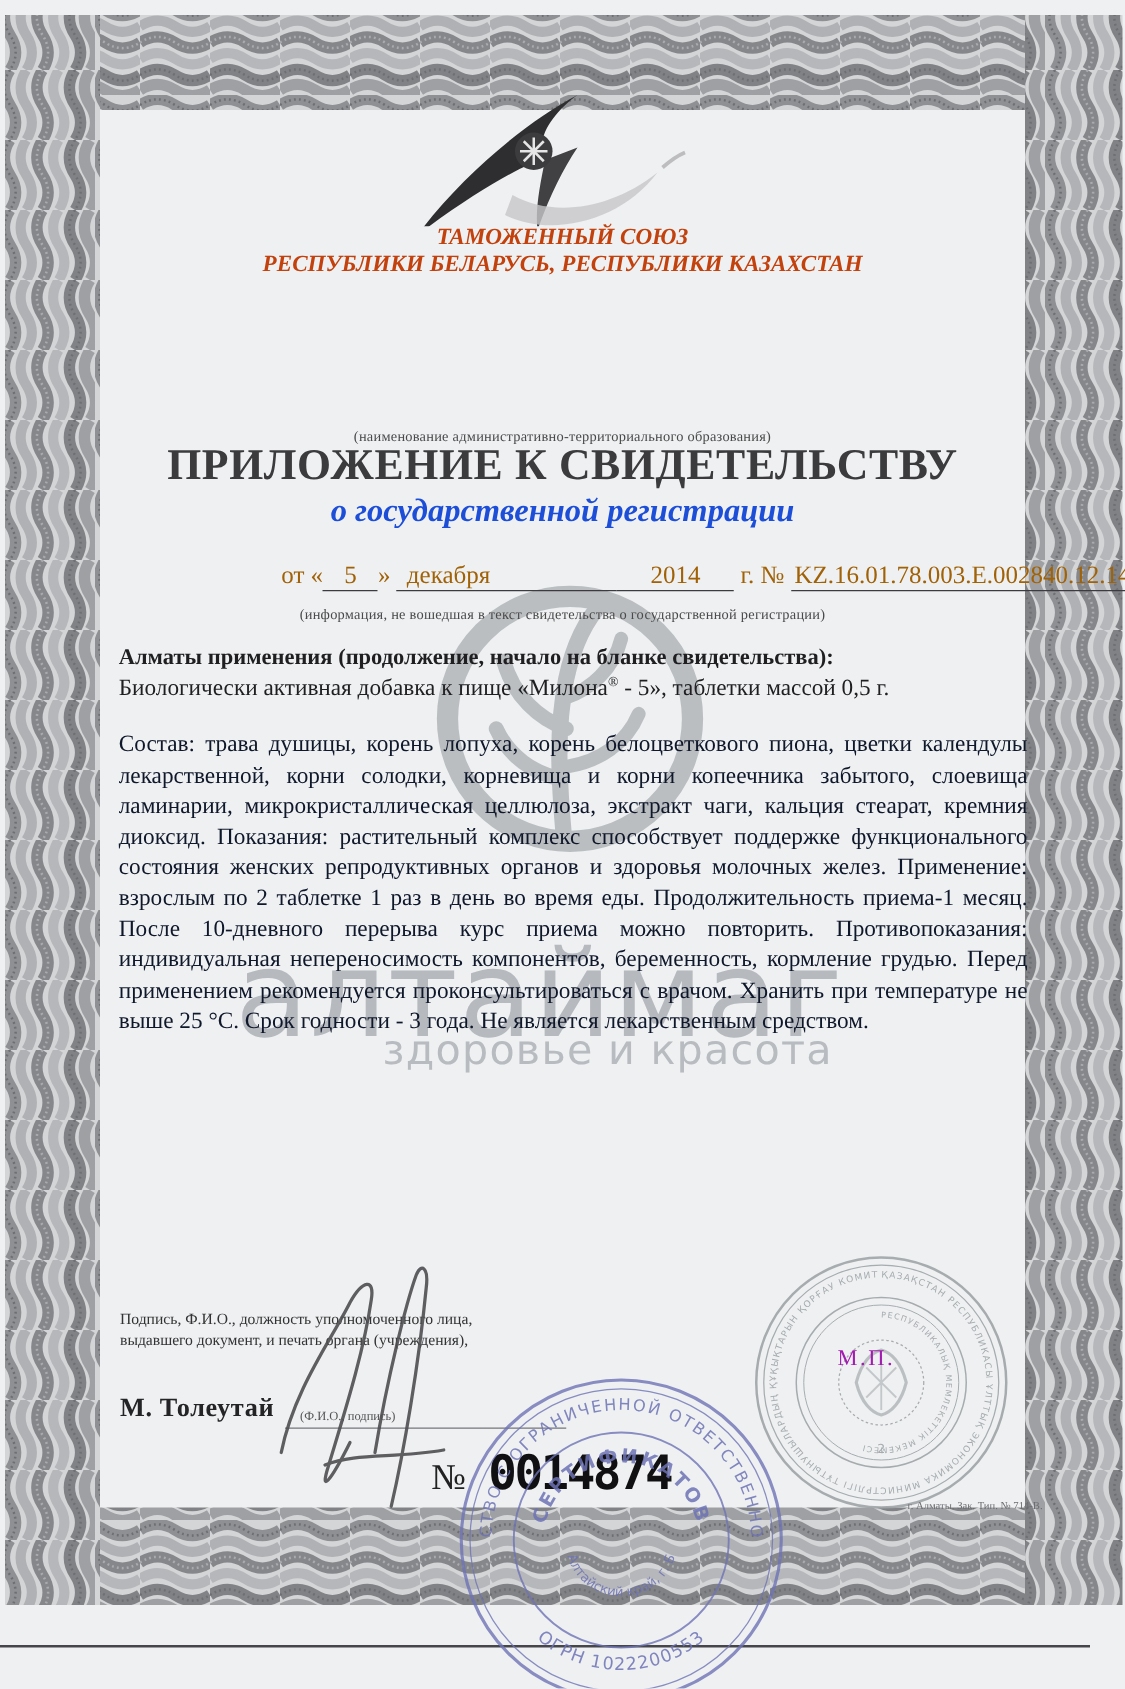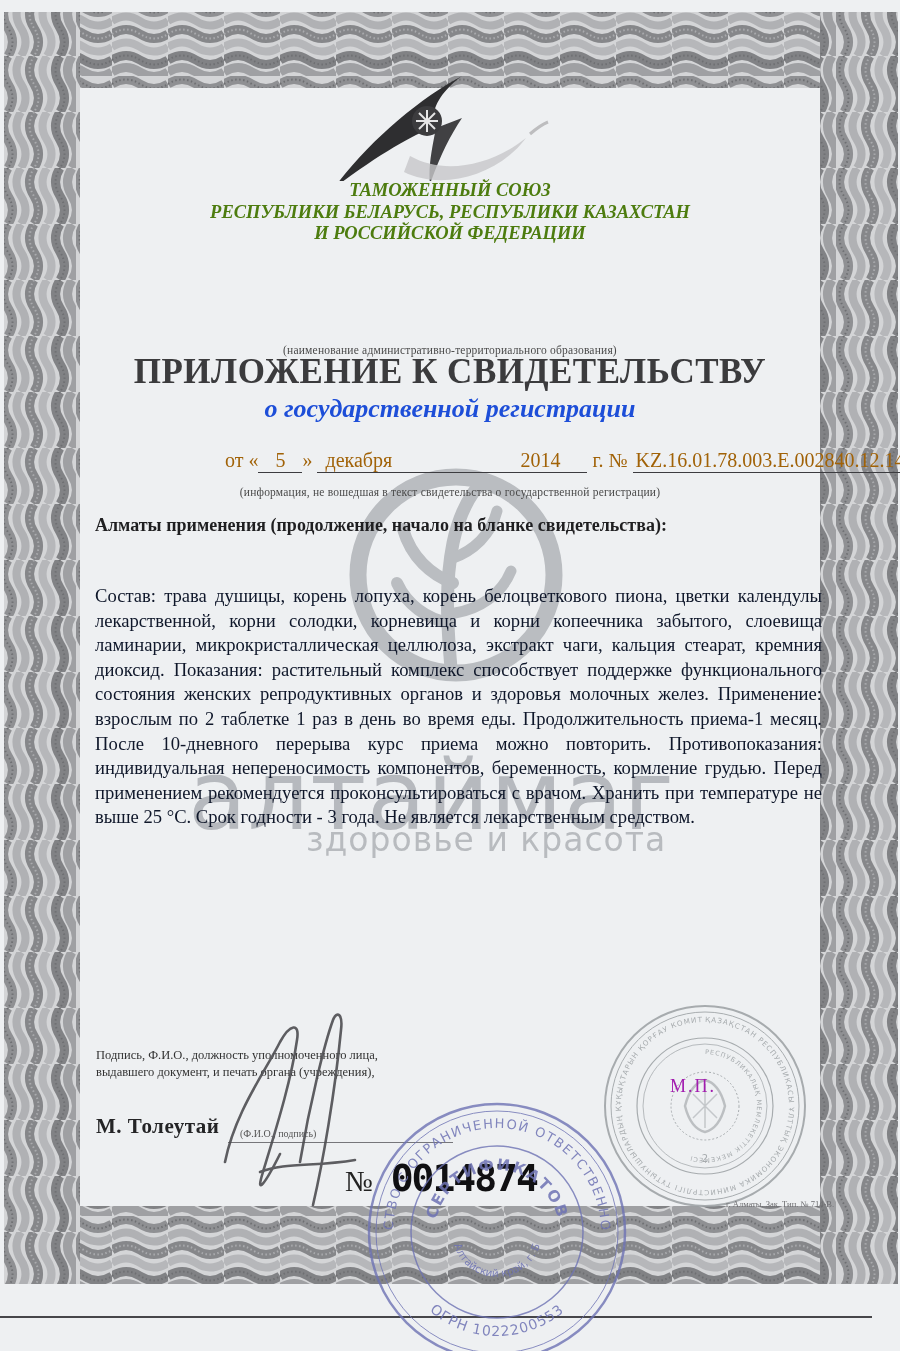--- a/index.html
+++ b/index.html
@@ -12,21 +12,21 @@
   
   .wm{z-index:2;color:#b0b3b7;}
   .wm-brand{left:188px;top:740px;font-family:"DejaVu Sans",sans-serif;font-size:96px;
             letter-spacing:1px;color:#adb0b5;opacity:.85;}
   .wm-tagline{left:306px;top:820px;font-family:"DejaVu Sans",sans-serif;font-size:33px;
               letter-spacing:1px;color:#b3b6ba;opacity:.9;}
   
   .content{z-index:3;}
   .center{text-align:center;}
   .hdr{left:95px;top:180px;width:710px;font-weight:bold;font-style:italic;
-       font-size:18.5px;line-height:21.5px;color:#4d7c0f;}
+       font-size:18.5px;line-height:21.5px;color:#c2410c;}
   .cap{font-size:11.5px;color:#4a4a4a;letter-spacing:.2px;}
   .cap1{left:95px;top:344px;width:710px;}
   .title{left:95px;top:352px;width:710px;font-weight:bold;
          font-size:35px;color:#3b3b3d;letter-spacing:.5px;}
   .subtitle{left:95px;top:394px;width:710px;font-weight:bold;font-style:italic;
             font-size:26px;color:#1d4ed8;}
   .dateline{left:225px;top:449px;font-size:20px;color:#a16207;white-space:nowrap;}
   .u{display:inline-block;border-bottom:1.5px solid #3c3c40;text-align:center;}
   .u-day{min-width:44px;}
   .u-month{min-width:168px;text-align:left;padding-left:8px;}
@@ -116,37 +116,39 @@
       <path d="M89 37 L105 53"></path>
         <path d="M105 37 L89 53"></path>
     </g>
     <path d="M80 80 C112 98 158 92 196 62 C166 102 110 114 74 96 Z" fill="#c7c7c9" opacity=".8"></path>
     <path d="M200 58 C207 52 213 48 218 46" stroke="#bdbdbf" stroke-width="3" fill="none"></path>
   </svg>
 
   <div class="abs content hdr center">
     <div>ТАМОЖЕННЫЙ СОЮЗ</div>
     <div>РЕСПУБЛИКИ БЕЛАРУСЬ, РЕСПУБЛИКИ КАЗАХСТАН</div>
-    <div>И РОССИЙСКОЙ ФЕДЕРАЦИИ</div>
   </div>
 
   <div class="abs content cap cap1 center">(наименование административно-территориального образования)</div>
   <div class="abs content title center">ПРИЛОЖЕНИЕ К СВИДЕТЕЛЬСТВУ</div>
   <div class="abs content subtitle center">о государственной регистрации</div>
 
   <div class="abs content dateline">
     <span>от «</span><span class="u u-day">5</span><span>»</span>
     <span class="u u-month">декабря</span><span class="u u-year">2014</span>
     <span>г.</span>
     <span>№</span>
     <span class="u u-num">KZ.16.01.78.003.Е.002840.12.14</span>
   </div>
   <div class="abs content cap cap2 center">(информация, не вошедшая в текст свидетельства о государственной регистрации)</div>
 
   <div class="abs content scope-h">Алматы применения (продолжение, начало на бланке свидетельства):</div>
+  <div class="abs content scope-l">
+    <span>Биологически активная добавка к пище «Милона</span><sup class="reg">®</sup><span> - 5», таблетки массой 0,5 г.</span>
+  </div>
   <div class="abs content bodytext">Состав: трава душицы, корень лопуха, корень белоцветкового пиона, цветки календулы лекарственной, корни солодки, корневища и корни копеечника забытого, слоевища ламинарии, микрокристаллическая целлюлоза, экстракт чаги, кальция стеарат, кремния диоксид. Показания: растительный комплекс способствует поддержке функционального состояния женских репродуктивных органов и здоровья молочных желез. Применение: взрослым по 2 таблетке 1 раз в день во время еды. Продолжительность приема-1 месяц. После 10-дневного перерыва курс приема можно повторить. Противопоказания: индивидуальная непереносимость компонентов, беременность, кормление грудью. Перед применением рекомендуется проконсультироваться с врачом. Хранить при температуре не выше 25 °С. Срок годности - 3 года. Не является лекарственным средством.</div>
 
   <div class="abs content sigcap">
     <div>Подпись, Ф.И.О., должность уполномоченного лица,</div>
     <div>выдавшего документ, и печать органа (учреждения),</div>
   </div>
   <svg id="squiggle" class="abs" width="180" height="195" viewBox="0 0 180 195">
     <g stroke="#4e4e52" stroke-width="2.6" fill="none" stroke-linecap="round" opacity=".9">
       <path d="M20 150 C30 100 60 60 75 30 C85 12 95 10 92 28 C86 70 70 120 58 160 C50 185 60 172 75 142"></path>
       <path d="M95 150 C105 90 120 30 128 8 C132 -2 138 2 136 18 C130 80 118 150 108 193"></path>

